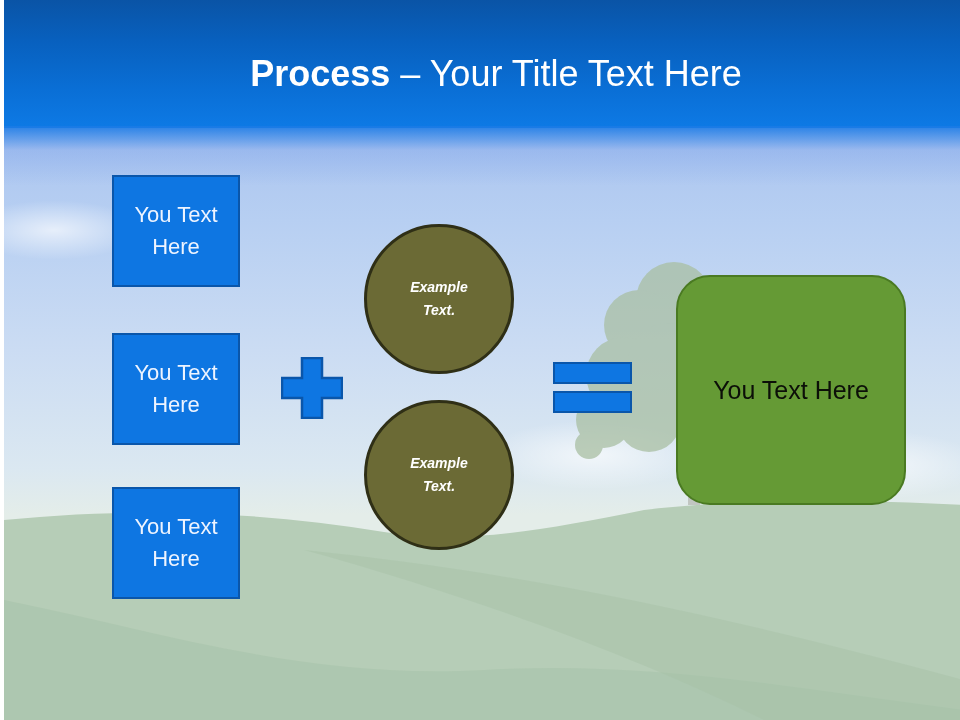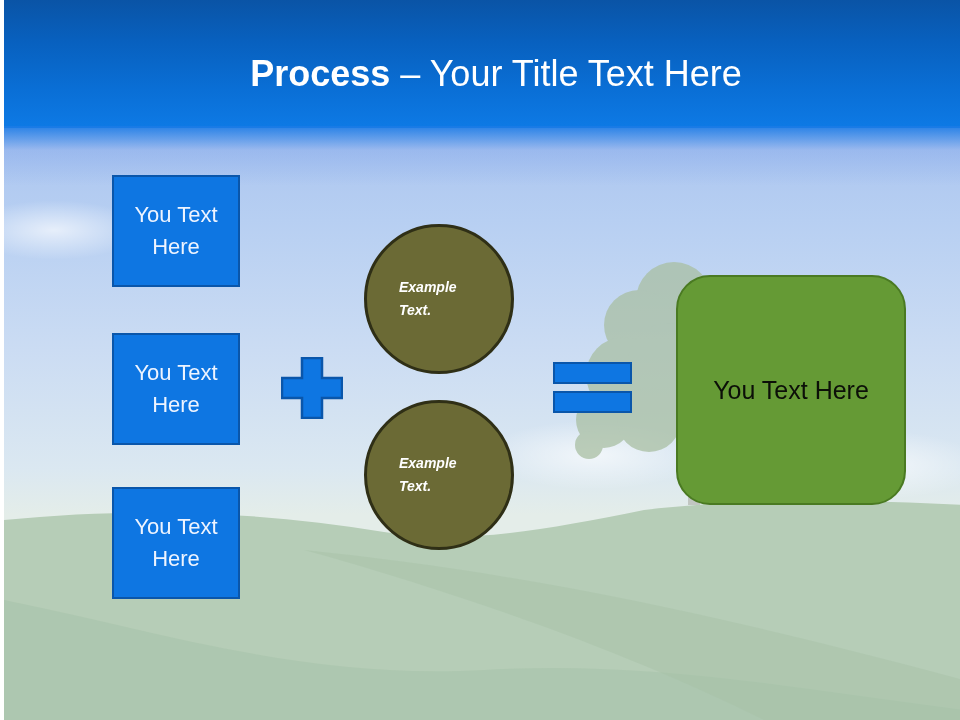--- a/index.html
+++ b/index.html
@@ -37,21 +37,21 @@
       position: absolute; left: 108px; width: 128px; height: 112px;
       background: #0e76e2; border: 2px solid #0a56aa; box-sizing: border-box;
       color: #eef4ff; font-size: 22px; line-height: 32px;
       display: flex; align-items: center; justify-content: center; text-align: center;
     }
     .plus { position: absolute; left: 277px; top: 357px; width: 62px; height: 62px; }
     .circle {
       position: absolute; left: 360px; width: 150px; height: 150px; border-radius: 50%;
       background: #6b6a35; border: 3px solid #2f2f16; box-sizing: border-box;
       color: #ffffff; font-style: italic; font-weight: bold; font-size: 14px; line-height: 23px;
-      display: flex; align-items: center; justify-content: center; text-align: left;
+      display: flex; align-items: center; justify-content: center; text-align: center;
     }
     .equals-bar {
       position: absolute; left: 549px; width: 79px; height: 22px;
       background: #0e76e2; border: 2px solid #0a56aa; box-sizing: border-box;
     }
     .result {
       position: absolute; left: 672px; top: 275px; width: 230px; height: 230px;
       background: #659a35; border: 2px solid #4a7a22; box-sizing: border-box; border-radius: 34px;
       color: #0c0f08; font-size: 25px;
       display: flex; align-items: center; justify-content: center; text-align: center;

